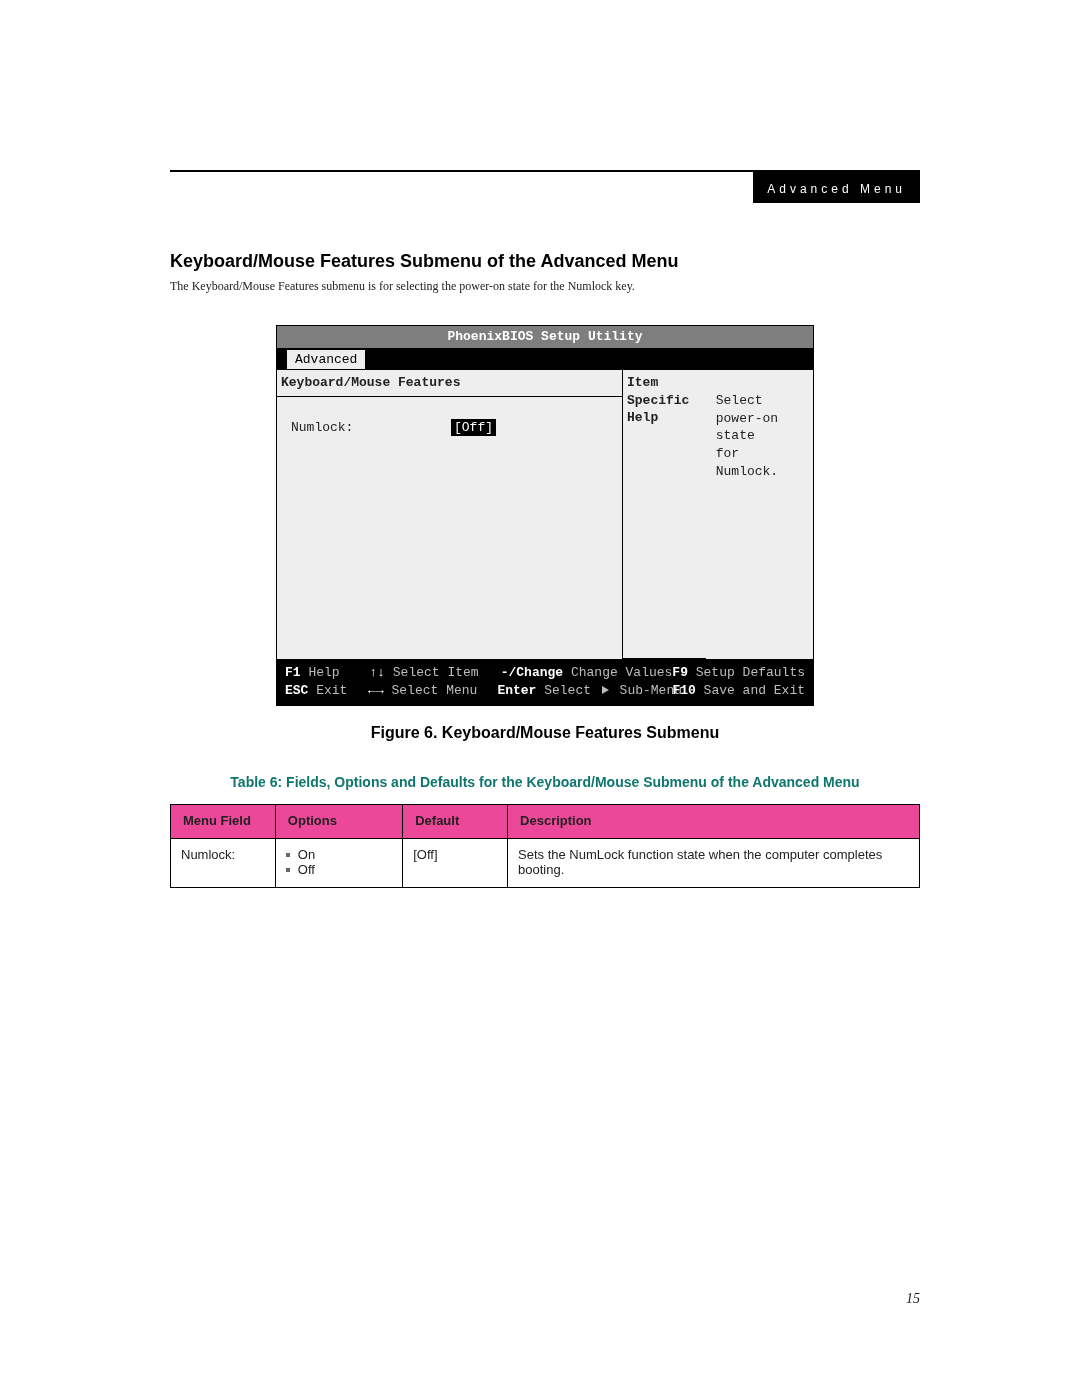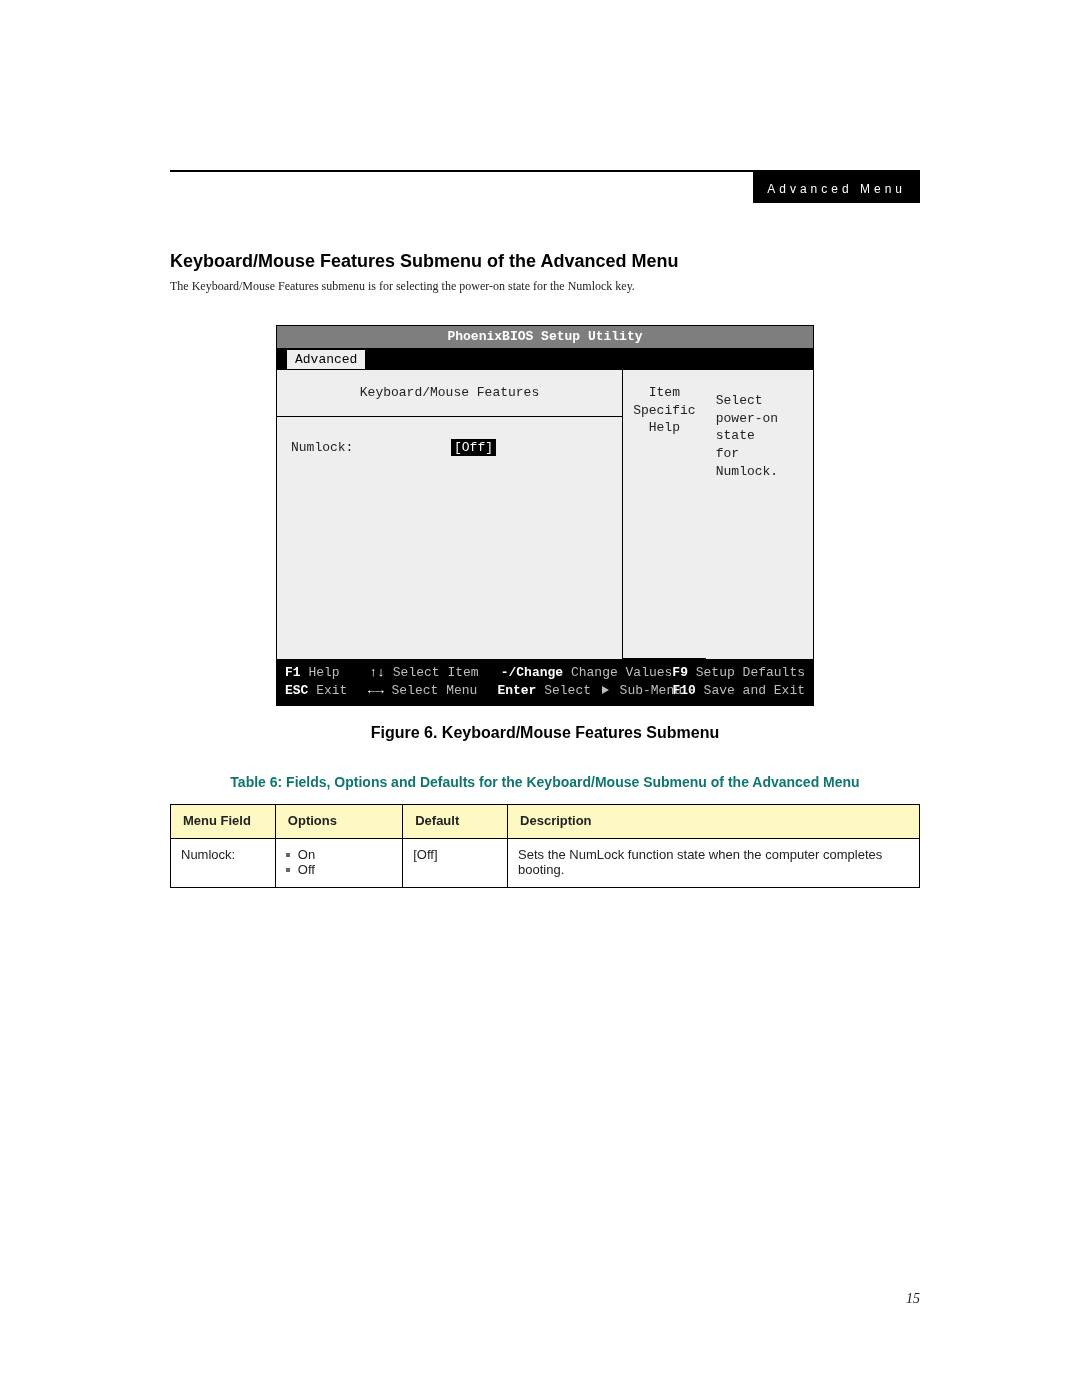--- a/index.html
+++ b/index.html
@@ -100,23 +100,22 @@
     box-sizing: border-box;
     background: #eeeeee;
   }
   .bios-left {
     flex: 1 1 auto;
     border-right: 1.5px solid #000;
     display: flex;
     flex-direction: column;
   }
   .bios-left-title, .bios-right-title {
-    text-align: center;
-    font-weight: 400;
-    padding: 14px 4px;
+    font-weight: 700;
+    padding: 4px 4px;
     border-bottom: 1.5px solid #000;
   }
   .bios-left-body {
     flex: 1;
     padding: 22px 14px 10px 14px;
   }
   .bios-field-row {
     display: flex;
     gap: 10px;
     align-items: flex-start;
@@ -192,21 +191,21 @@
     font-size: 13px;
     color: #222;
   }
   table.opts th, table.opts td {
     border: 1.2px solid #000;
     padding: 8px 10px 10px 10px;
     text-align: left;
     vertical-align: top;
   }
   table.opts th {
-    background: #fef9c3;
+    background: #ec4899;
     font-weight: 700;
     padding-left: 12px;
   }
   .col-mf { width: 14%; }
   .col-op { width: 17%; }
   .col-df { width: 14%; }
 
   .opt-item::before {
     content: "";
     display: inline-block;

